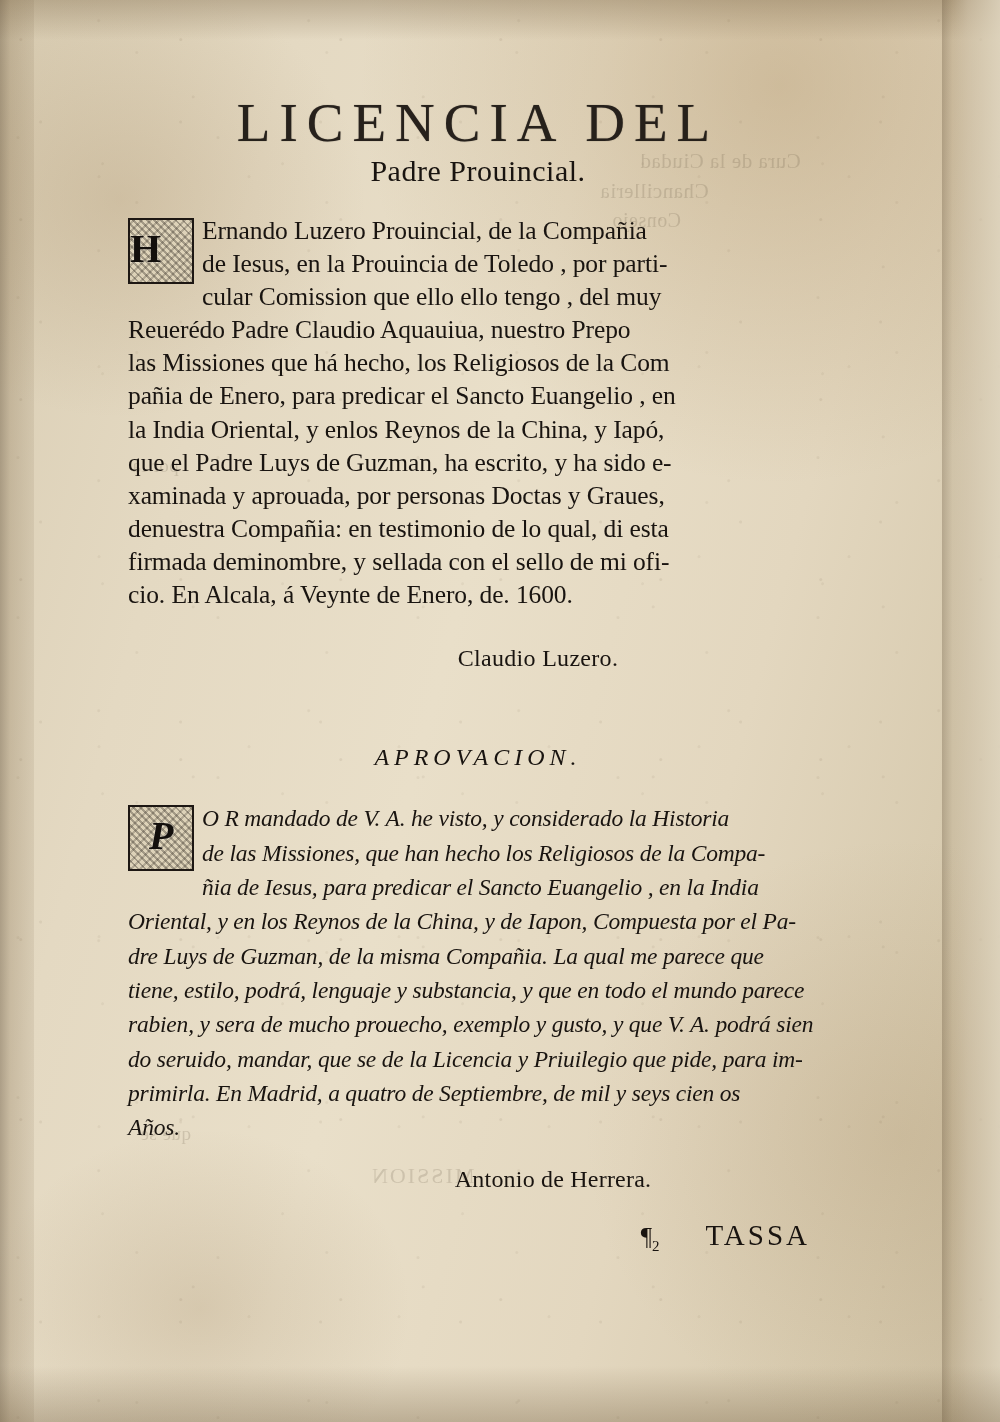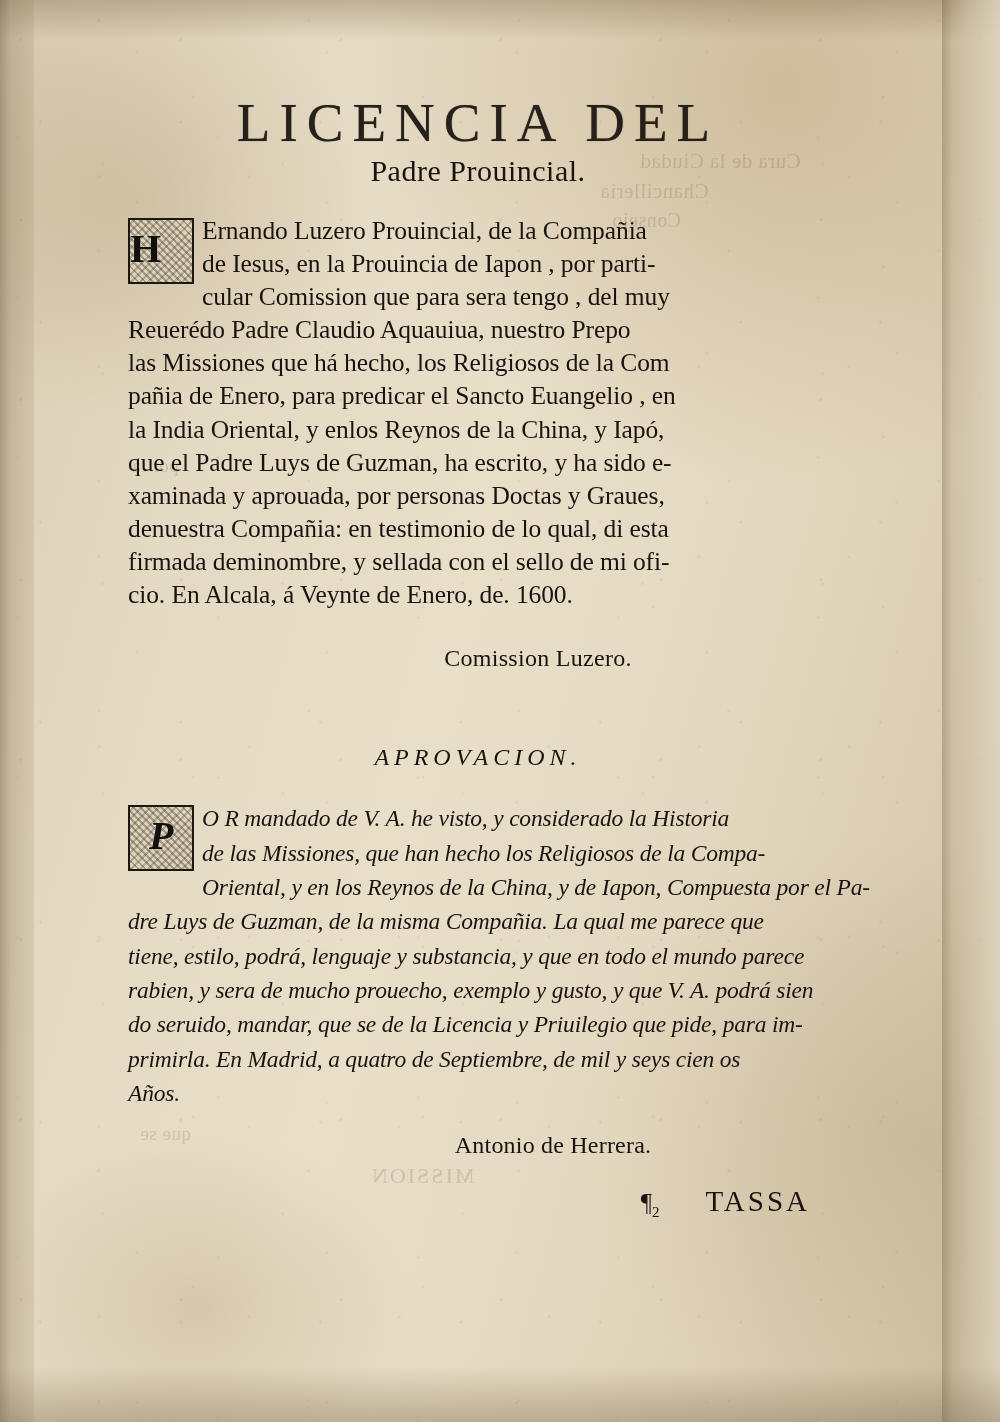--- a/index.html
+++ b/index.html
@@ -194,41 +194,42 @@
   <div class="bleed" style="left:370px; top:1160px; font-size:22px; letter-spacing:2px;">MISSION</div>
 
   <div class="content">
 
     <h1 class="title inkfade">LICENCIA DEL</h1>
     <div class="subtitle">Padre Prouincial.</div>
 
     <div class="body-block first-para">
       <span class="dropcap">H</span>
       <span class="ln">Ernando Luzero Prouincial, de la Compañia</span>
-      <span class="ln">de Iesus, en la Prouincia de Iapon , por parti-</span>
-      <span class="ln">cular Comission que para sera tengo , del muy</span>
+      <span class="ln">de Iesus, en la Prouincia de Toledo , por parti-</span>
+      <span class="ln">cular Comission que ello ello tengo , del muy</span>
       <span class="ln">Reuerédo Padre Claudio Aquauiua, nuestro Prepo</span>
       <span class="ln">las Missiones que há hecho, los Religiosos de la Com</span>
       <span class="ln">pañia de Enero, para predicar el Sancto Euangelio , en</span>
       <span class="ln">la India Oriental, y enlos Reynos de la China, y Iapó,</span>
       <span class="ln">que el Padre Luys de Guzman, ha escrito, y ha sido e-</span>
       <span class="ln">xaminada y aprouada, por personas Doctas y Graues,</span>
       <span class="ln">denuestra Compañia: en testimonio de lo qual, di esta</span>
       <span class="ln">firmada deminombre, y sellada con el sello de mi ofi-</span>
       <span class="ln">cio. En Alcala, á Veynte de Enero, de. 1600.</span>
     </div>
 
-    <div class="signature">Comission Luzero.</div>
+    <div class="signature">Claudio Luzero.</div>
 
     <div class="section-head">APROVACION.</div>
 
     <div class="italic-block first-para">
       <span class="dropcap">P</span>
       <span class="ln">O R  mandado de V. A. he visto, y considerado la Historia</span>
       <span class="ln">de las Missiones, que han hecho los Religiosos de la Compa-</span>
+      <span class="ln">ñia de Iesus, para predicar el Sancto Euangelio , en la India</span>
       <span class="ln">Oriental, y en los Reynos de la China, y de Iapon, Compuesta por el Pa-</span>
       <span class="ln">dre Luys de Guzman, de la misma Compañia. La qual me parece que</span>
       <span class="ln">tiene, estilo, podrá, lenguaje y substancia, y que en todo el mundo parece</span>
       <span class="ln">rabien, y sera de mucho prouecho, exemplo y gusto, y que V. A. podrá sien</span>
       <span class="ln">do seruido, mandar, que se de la Licencia y Priuilegio que pide, para im-</span>
       <span class="ln">primirla.  En Madrid, a quatro de Septiembre, de mil y seys cien os</span>
       <span class="ln">Años.</span>
     </div>
 
     <div class="signature2">Antonio de Herrera.</div>

